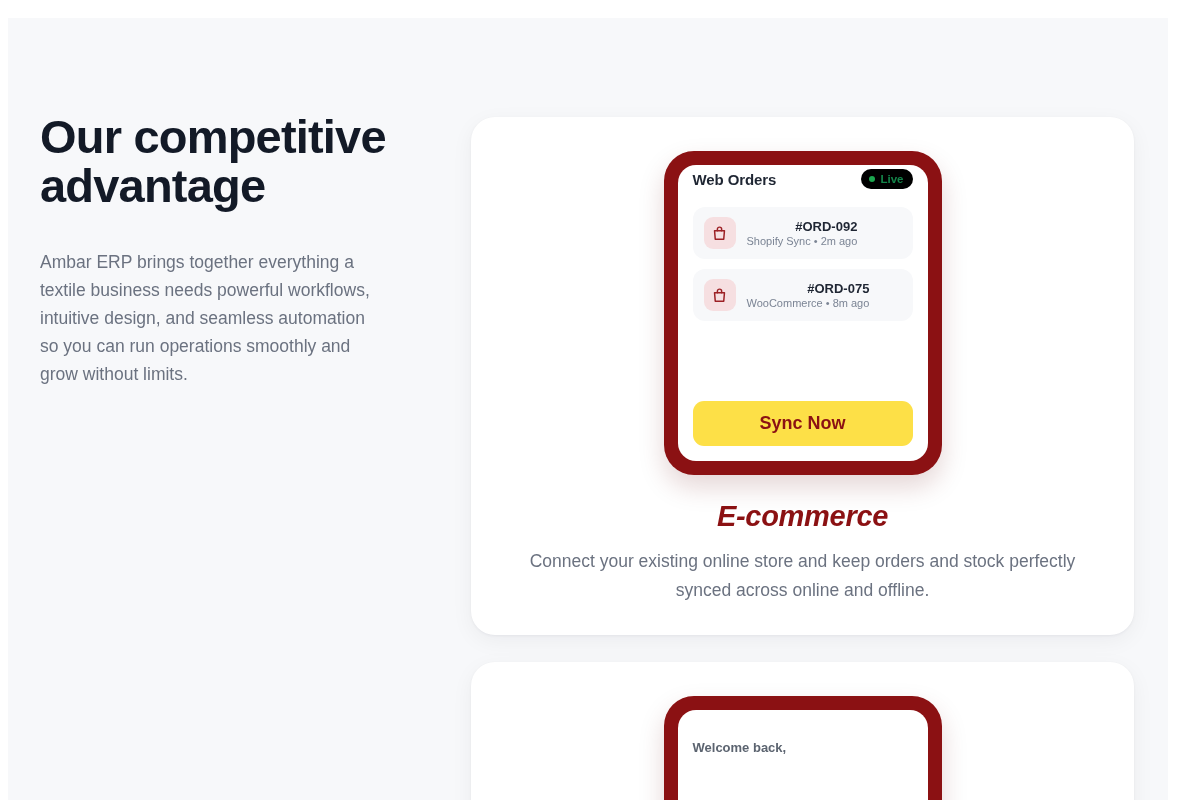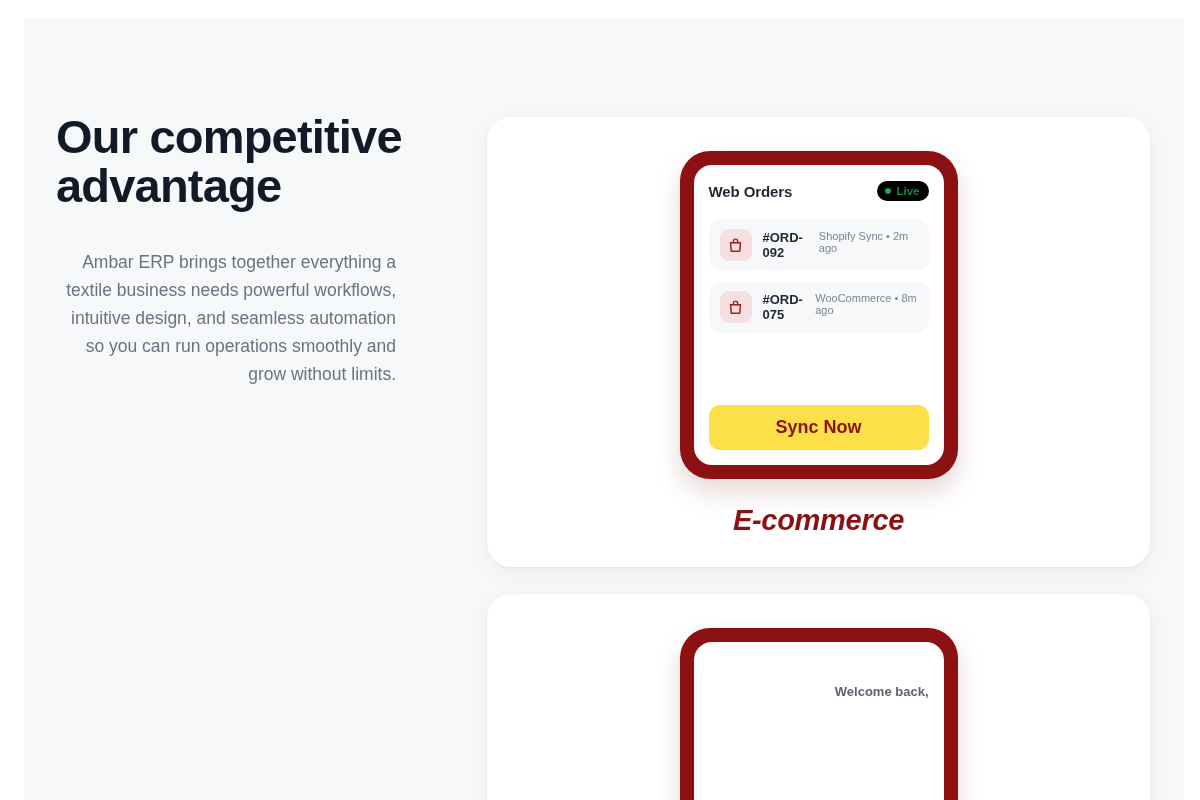--- a/index.html
+++ b/index.html
@@ -15,21 +15,21 @@
   #page {
     position: relative;
     width: 1200px;
     height: 800px;
     background: #ffffff;
   }
 
   
   .canvas {
     position: absolute;
-    left: 24px;
+    left: 8px;
     top: 18px;
     width: 1160px;
     height: 782px;
     background: #f7f8fa;
     overflow: hidden;
   }
 
   
   .left-col {
     position: absolute;
@@ -46,21 +46,20 @@
     color: #131a27;
   }
 
   .subcopy {
     margin-top: 38px;
     font-size: 17.5px;
     line-height: 28px;
     color: #6b7280;
     font-weight: 400;
     width: 340px;
-    text-align: right;
   }
 
   
   .right-col {
     position: absolute;
     left: 463px;
     top: 99px;
     width: 663px;
   }
 
@@ -100,21 +99,21 @@
     margin: 0 auto;
     background: #8b1113;
     border-radius: 30px;
     padding: 14px;
     box-shadow: 0 12px 26px rgba(100,10,12,.17);
   }
 
   .phone-screen {
     background: #ffffff;
     border-radius: 18px;
-    padding: 16px 15px 15px;
+    padding: 4px 15px 15px;
     min-height: 296px;
     display: flex;
     flex-direction: column;
   }
 
   .screen-header {
     display: flex;
     align-items: center;
     justify-content: space-between;
     margin-bottom: 18px;
@@ -163,21 +162,21 @@
     flex: 0 0 32px;
     border-radius: 9px;
     background: #f6dfe1;
     display: flex;
     align-items: center;
     justify-content: center;
   }
 
   .order-icon svg { display: block; }
 
-  .order-text { display: flex; flex-direction: row; gap: 1px; }
+  .order-text { display: flex; flex-direction: column; gap: 1px; align-items: flex-end; }
 
   .order-id {
     font-size: 13px;
     font-weight: 700;
     color: #1f2633;
   }
 
   .order-meta {
     font-size: 11px;
     color: #7b8494;
@@ -194,21 +193,21 @@
     border-radius: 11px;
     font-family: "Liberation Sans", sans-serif;
     font-size: 18px;
     font-weight: 700;
     padding: 12px 0;
     cursor: pointer;
   }
 
   
   .phone-welcome {
-    text-align: right;
+    text-align: left;
     font-size: 13px;
     font-weight: 700;
     color: #5c6470;
     padding-top: 26px;
   }
 </style>
 </head>
 <body>
 
 <div id="page">
@@ -260,20 +259,21 @@
               </span>
             </div>
 
             <div class="screen-spacer"></div>
 
             <button class="sync-btn">Sync Now</button>
           </div>
         </div>
 
         <div class="card-title">E-commerce</div>
+        <div class="card-desc">Connect your existing online store and keep orders and stock perfectly synced across online and offline.</div>
       </div>
 
       <div class="feature-card">
         <div class="phone">
           <div class="phone-screen">
             <div class="phone-welcome">Welcome back,</div>
           </div>
         </div>
       </div>
 

